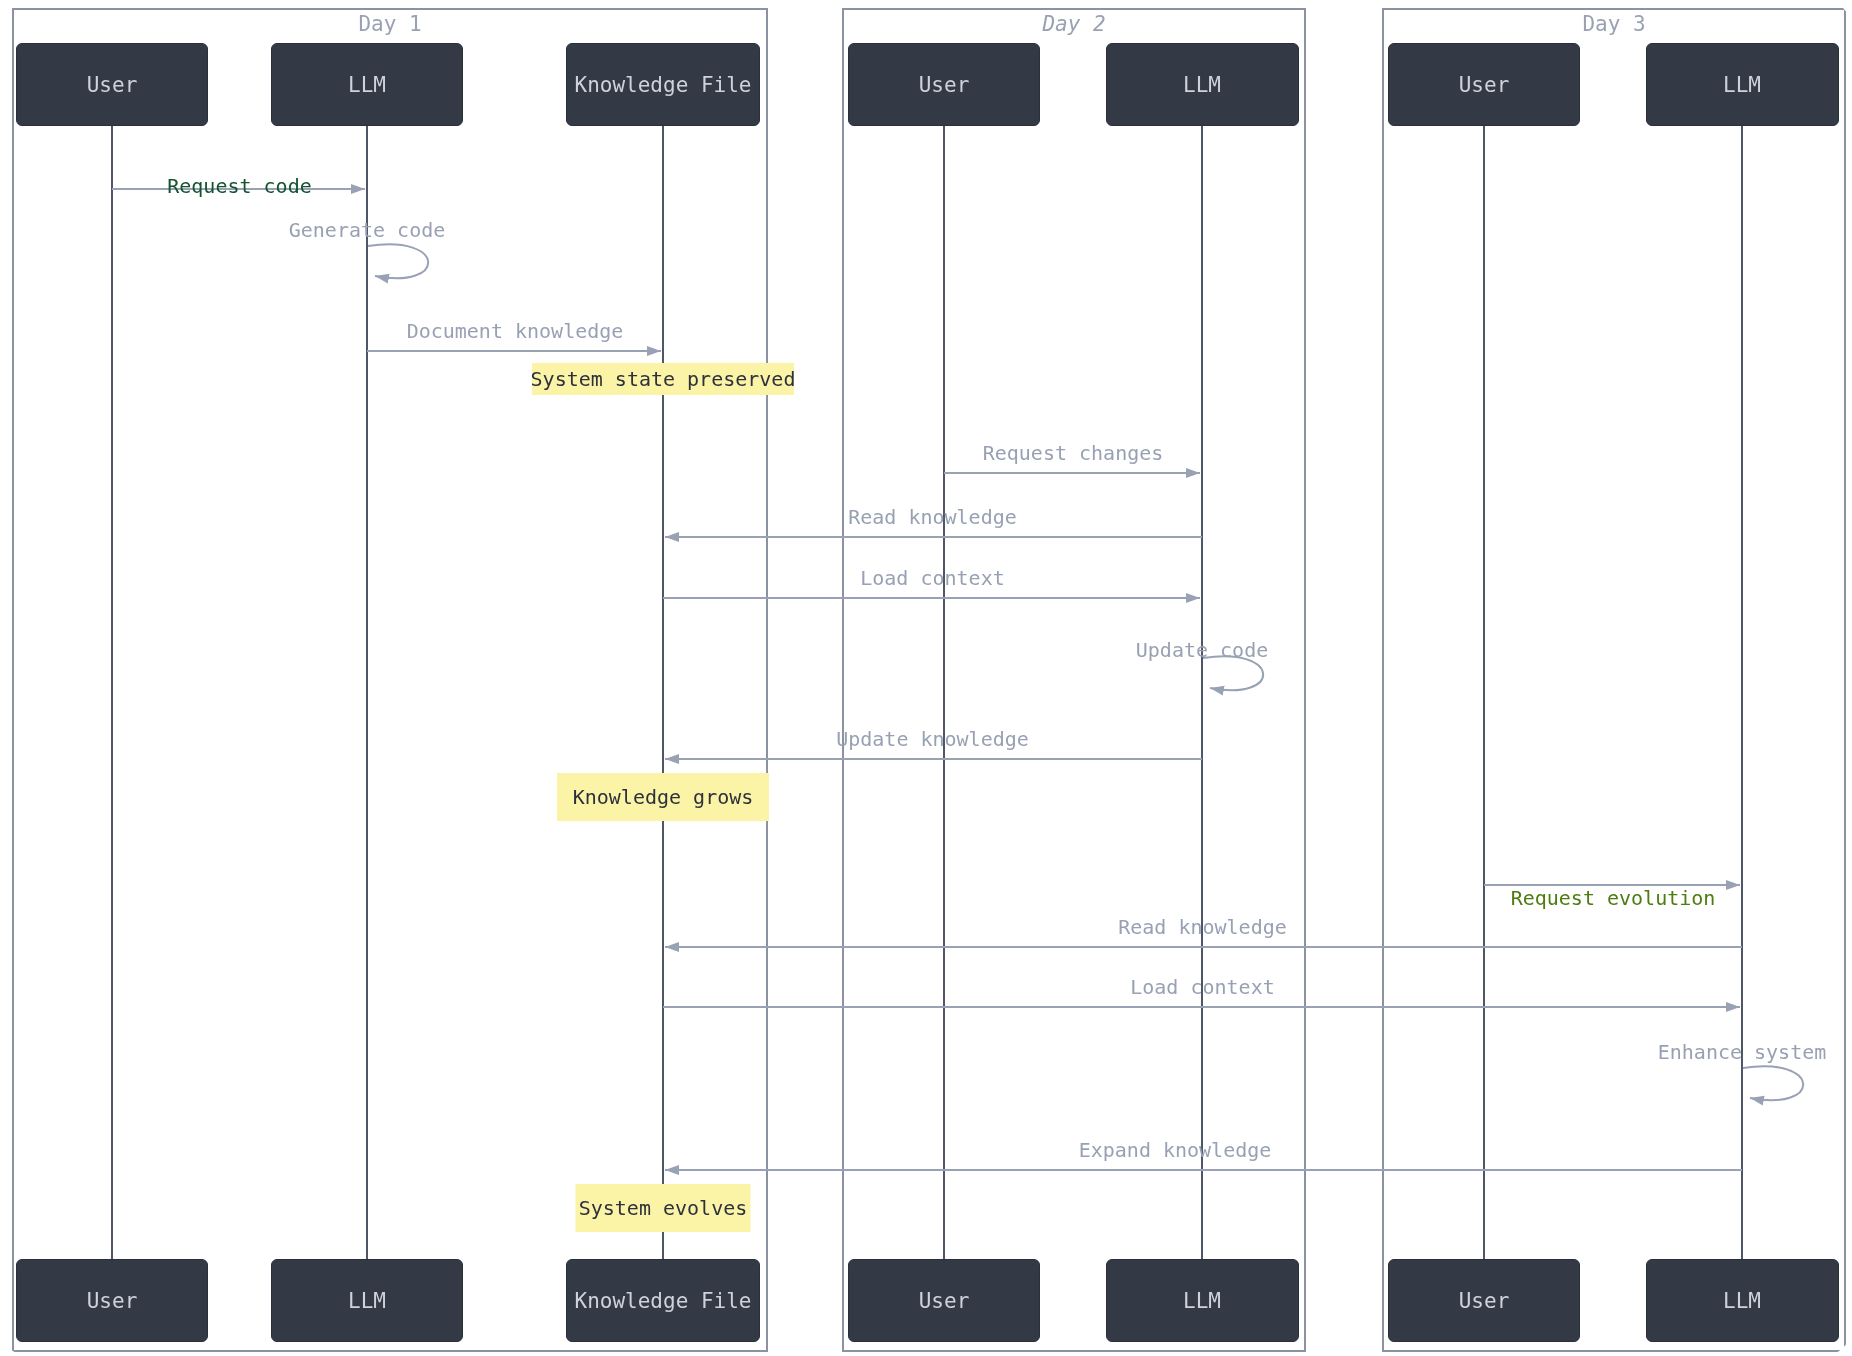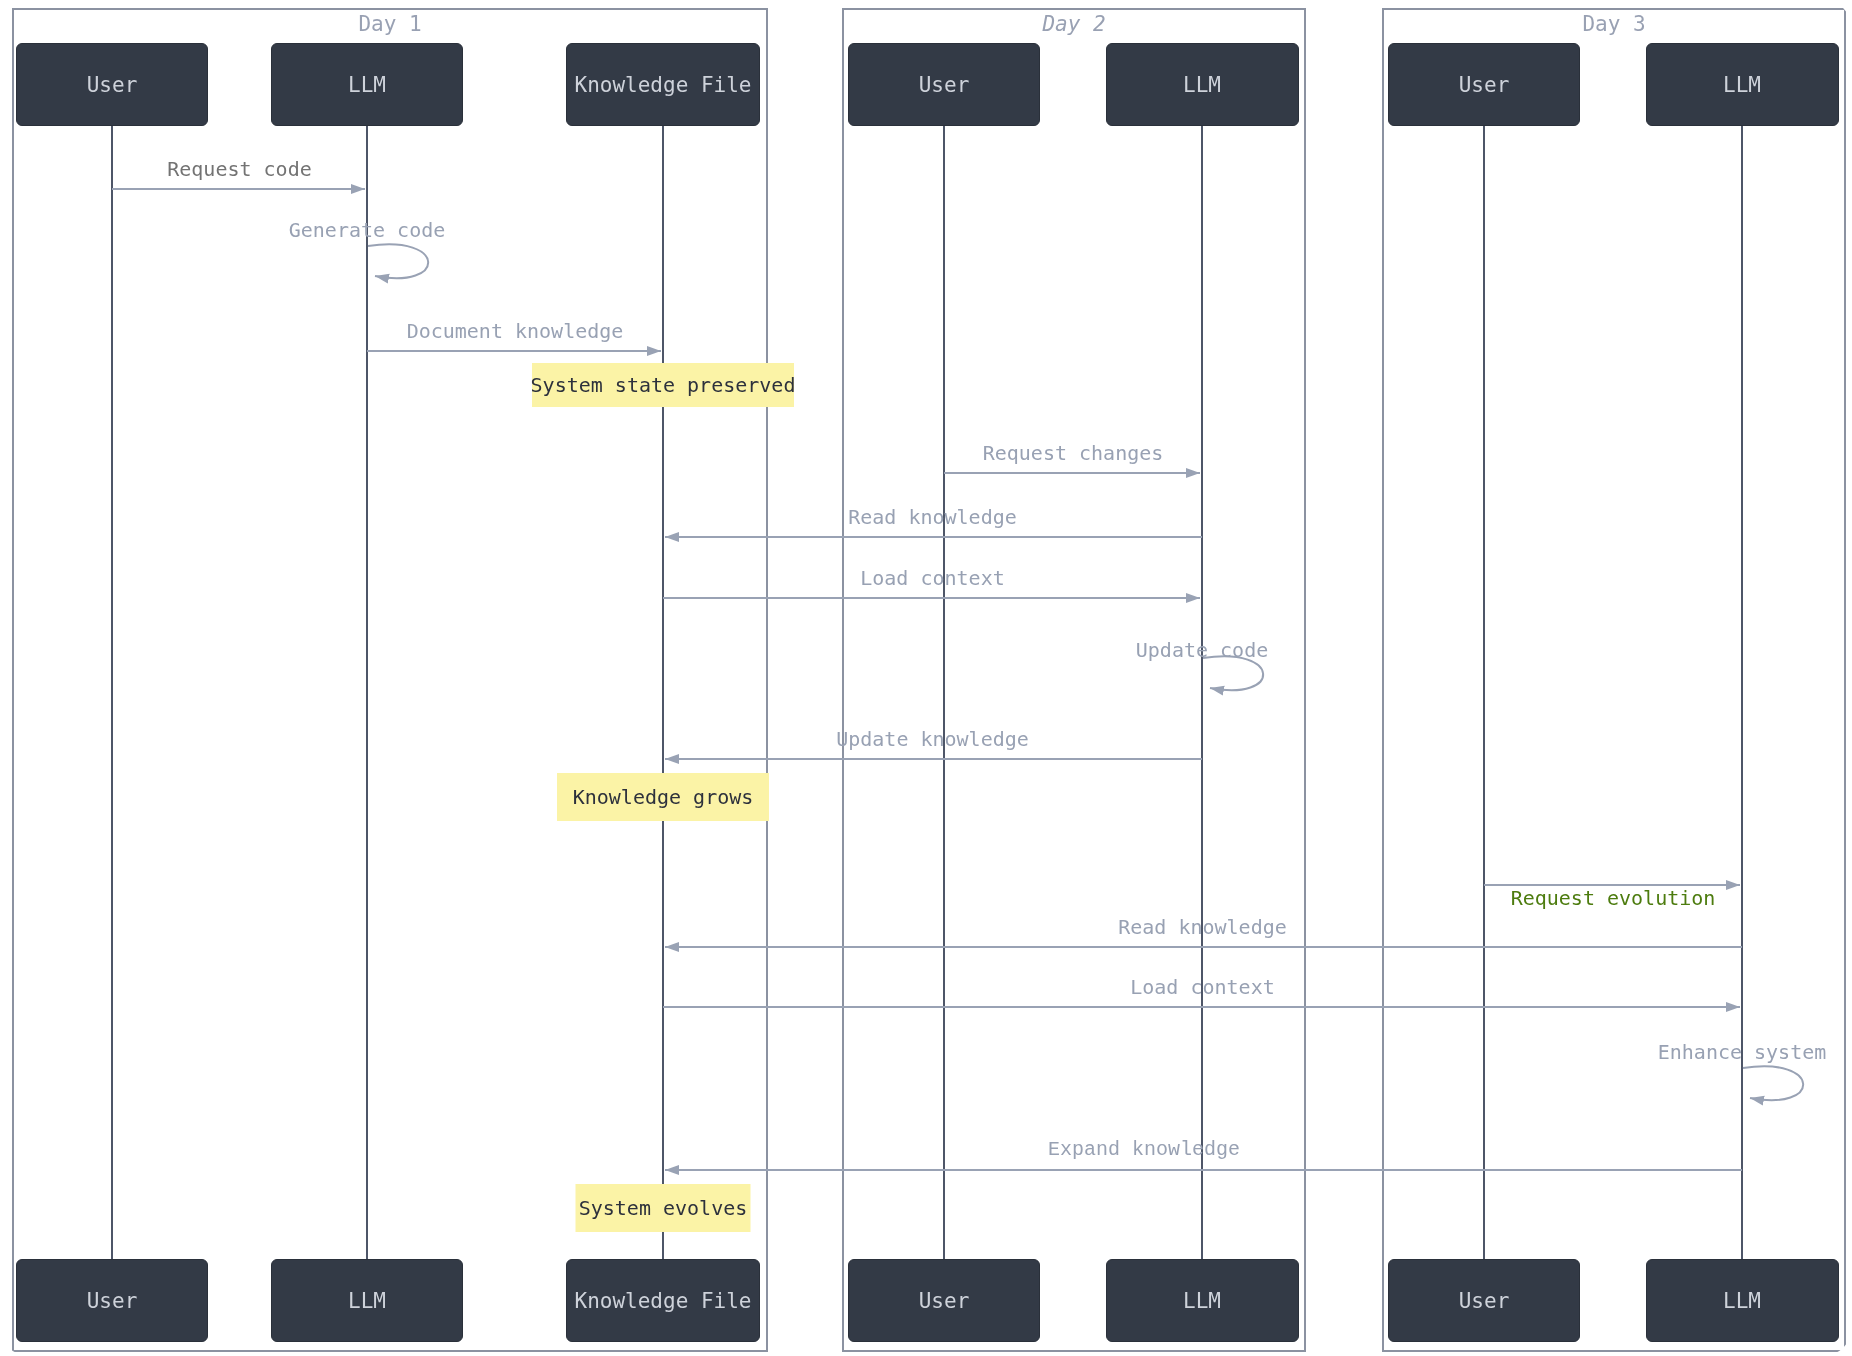--- a/index.html
+++ b/index.html
@@ -85,35 +85,35 @@
       <line x1="1202" y1="537" x2="665" y2="537" stroke="#99a2b4" stroke-width="2" marker-end="url(#ah)"></line>
       <line x1="663" y1="598" x2="1200" y2="598" stroke="#99a2b4" stroke-width="2" marker-end="url(#ah)"></line>
       <path d="M 1203 658 C 1282 646, 1282 702, 1210 688" fill="none" stroke="#99a2b4" stroke-width="2" marker-end="url(#ah)"></path>
       <line x1="1202" y1="759" x2="665" y2="759" stroke="#99a2b4" stroke-width="2" marker-end="url(#ah)"></line>
       <line x1="1484" y1="885" x2="1740" y2="885" stroke="#99a2b4" stroke-width="2" marker-end="url(#ah)"></line>
       <line x1="1742" y1="947" x2="665" y2="947" stroke="#99a2b4" stroke-width="2" marker-end="url(#ah)"></line>
       <line x1="663" y1="1007" x2="1740" y2="1007" stroke="#99a2b4" stroke-width="2" marker-end="url(#ah)"></line>
       <path d="M 1743 1068 C 1822 1056, 1822 1112, 1750 1098" fill="none" stroke="#99a2b4" stroke-width="2" marker-end="url(#ah)"></path>
       <line x1="1742" y1="1170" x2="665" y2="1170" stroke="#99a2b4" stroke-width="2" marker-end="url(#ah)"></line>
     </svg>
-    <div class="msg-label" style="left: 239.5px; top: 157px; color: #737373;">Request code</div>
+    <div class="msg-label" style="left: 239.5px; top: 174px; color: #14532d;">Request code</div>
     <div class="msg-label" style="left: 367px; top: 218px; color: rgb(152, 161, 179);">Generate code</div>
     <div class="msg-label" style="left: 515px; top: 319px; color: rgb(152, 161, 179);">Document knowledge</div>
-    <div class="note" style="left: 663px; top: 363px; width: 262px; height: 44px; background: rgb(251, 243, 166); color: rgb(45, 49, 60);">System state preserved</div>
+    <div class="note" style="left: 663px; top: 363px; width: 262px; height: 32px; background: rgb(251, 243, 166); color: rgb(45, 49, 60);">System state preserved</div>
     <div class="msg-label" style="left: 1073px; top: 441px; color: rgb(152, 161, 179);">Request changes</div>
     <div class="msg-label" style="left: 932.5px; top: 505px; color: rgb(152, 161, 179);">Read knowledge</div>
     <div class="msg-label" style="left: 932.5px; top: 566px; color: rgb(152, 161, 179);">Load context</div>
     <div class="msg-label" style="left: 1202px; top: 630px; color: rgb(152, 161, 179); margin-top: 8px;">Update code</div>
     <div class="msg-label" style="left: 932.5px; top: 727px; color: rgb(152, 161, 179);">Update knowledge</div>
     <div class="note" style="left: 663px; top: 773px; width: 212px; height: 48px; background: rgb(251, 243, 166); color: rgb(45, 49, 60);">Knowledge grows</div>
     <div class="msg-label" style="left: 1613px; top: 853px; color: #4d7c0f; margin-top: 33px;">Request evolution</div>
     <div class="msg-label" style="left: 1202.5px; top: 915px; color: rgb(152, 161, 179);">Read knowledge</div>
     <div class="msg-label" style="left: 1202.5px; top: 975px; color: rgb(152, 161, 179);">Load context</div>
     <div class="msg-label" style="left: 1742px; top: 1040px; color: rgb(152, 161, 179);">Enhance system</div>
-    <div class="msg-label" style="left: 1144px; top: 1138px; color: rgb(152, 161, 179); font-family: Liberation Mono, monospace;">Expand knowledge</div>
+    <div class="msg-label" style="left: 1175px; top: 1138px; color: rgb(152, 161, 179);">Expand knowledge</div>
     <div class="note" style="left: 663px; top: 1184px; width: 175px; height: 48px; background: rgb(251, 243, 166); color: rgb(45, 49, 60);">System evolves</div>
     <div class="actor-box" style="left: 16px; top: 43px; width: 192px; height: 83px; background: rgb(51, 58, 70); color: rgb(206, 210, 218);">User</div>
     <div class="actor-box" style="left: 16px; top: 1259px; width: 192px; height: 83px; background: rgb(51, 58, 70); color: rgb(206, 210, 218);">User</div>
     <div class="actor-box" style="left: 271px; top: 43px; width: 192px; height: 83px; background: rgb(51, 58, 70); color: rgb(206, 210, 218);">LLM</div>
     <div class="actor-box" style="left: 271px; top: 1259px; width: 192px; height: 83px; background: rgb(51, 58, 70); color: rgb(206, 210, 218);">LLM</div>
     <div class="actor-box" style="left: 566px; top: 43px; width: 194px; height: 83px; background: rgb(51, 58, 70); color: rgb(206, 210, 218);">Knowledge File</div>
     <div class="actor-box" style="left: 566px; top: 1259px; width: 194px; height: 83px; background: rgb(51, 58, 70); color: rgb(206, 210, 218);">Knowledge File</div>
     <div class="actor-box" style="left: 848px; top: 43px; width: 192px; height: 83px; background: rgb(51, 58, 70); color: rgb(206, 210, 218);">User</div>
     <div class="actor-box" style="left: 848px; top: 1259px; width: 192px; height: 83px; background: rgb(51, 58, 70); color: rgb(206, 210, 218);">User</div>
     <div class="actor-box" style="left: 1105.5px; top: 43px; width: 193px; height: 83px; background: rgb(51, 58, 70); color: rgb(206, 210, 218);">LLM</div>

